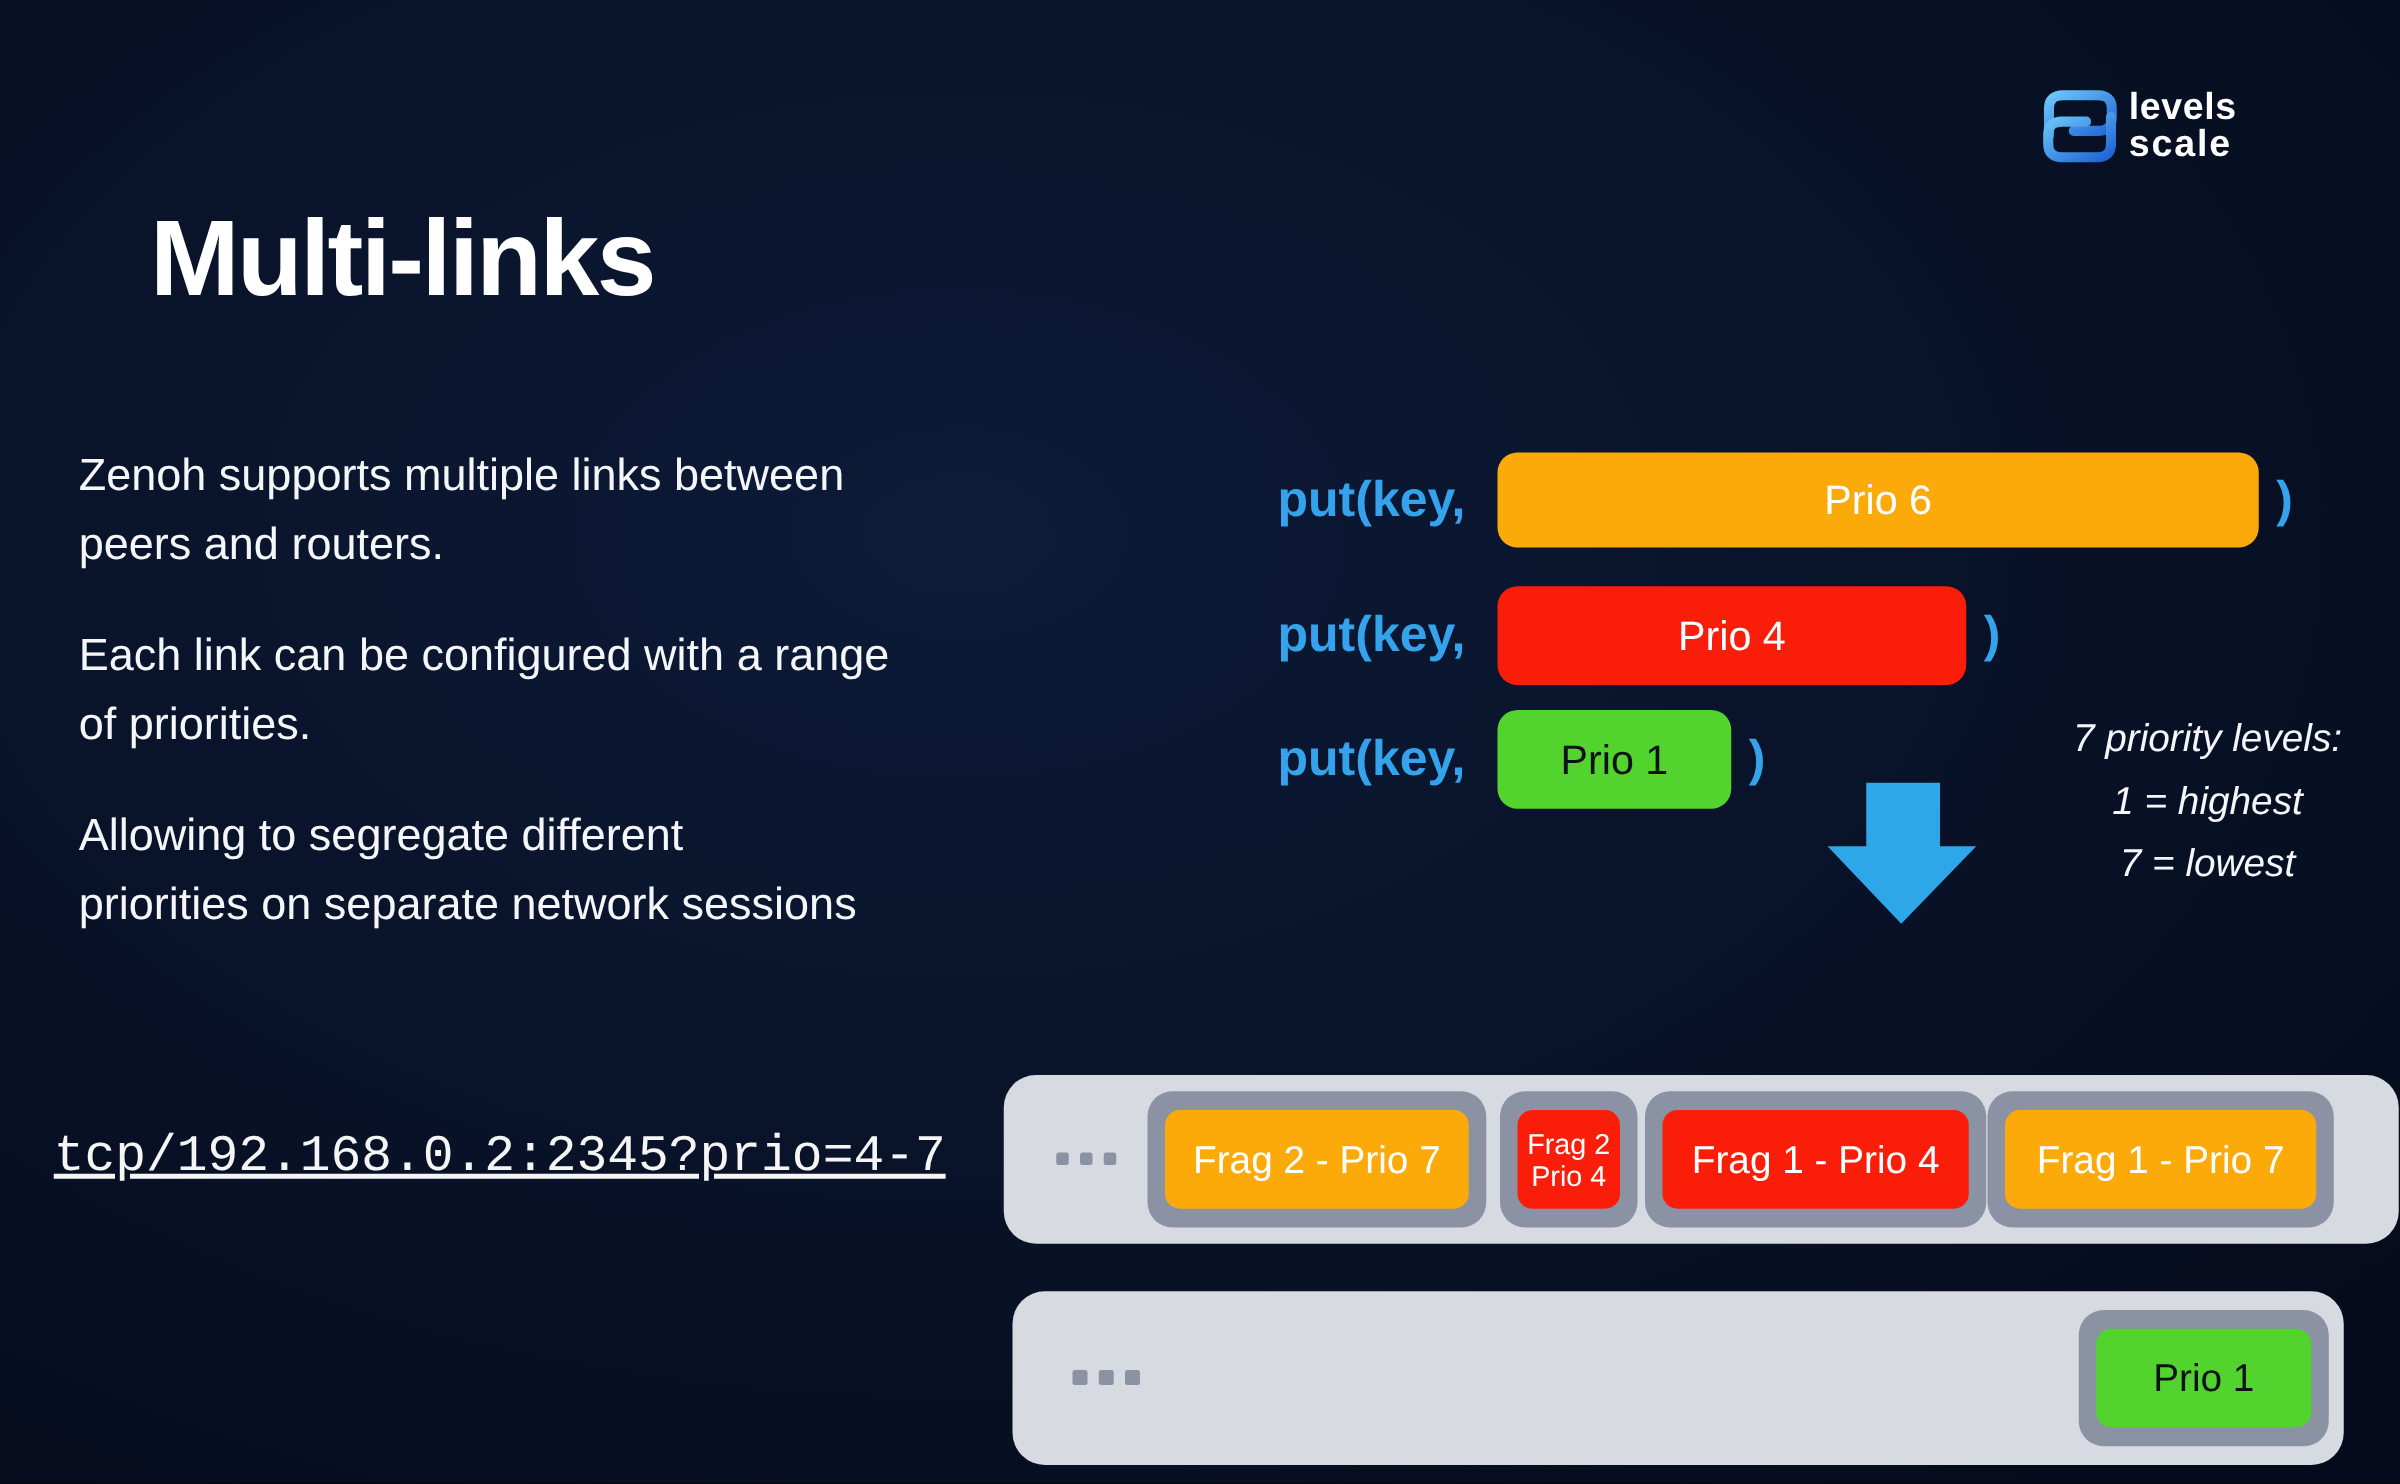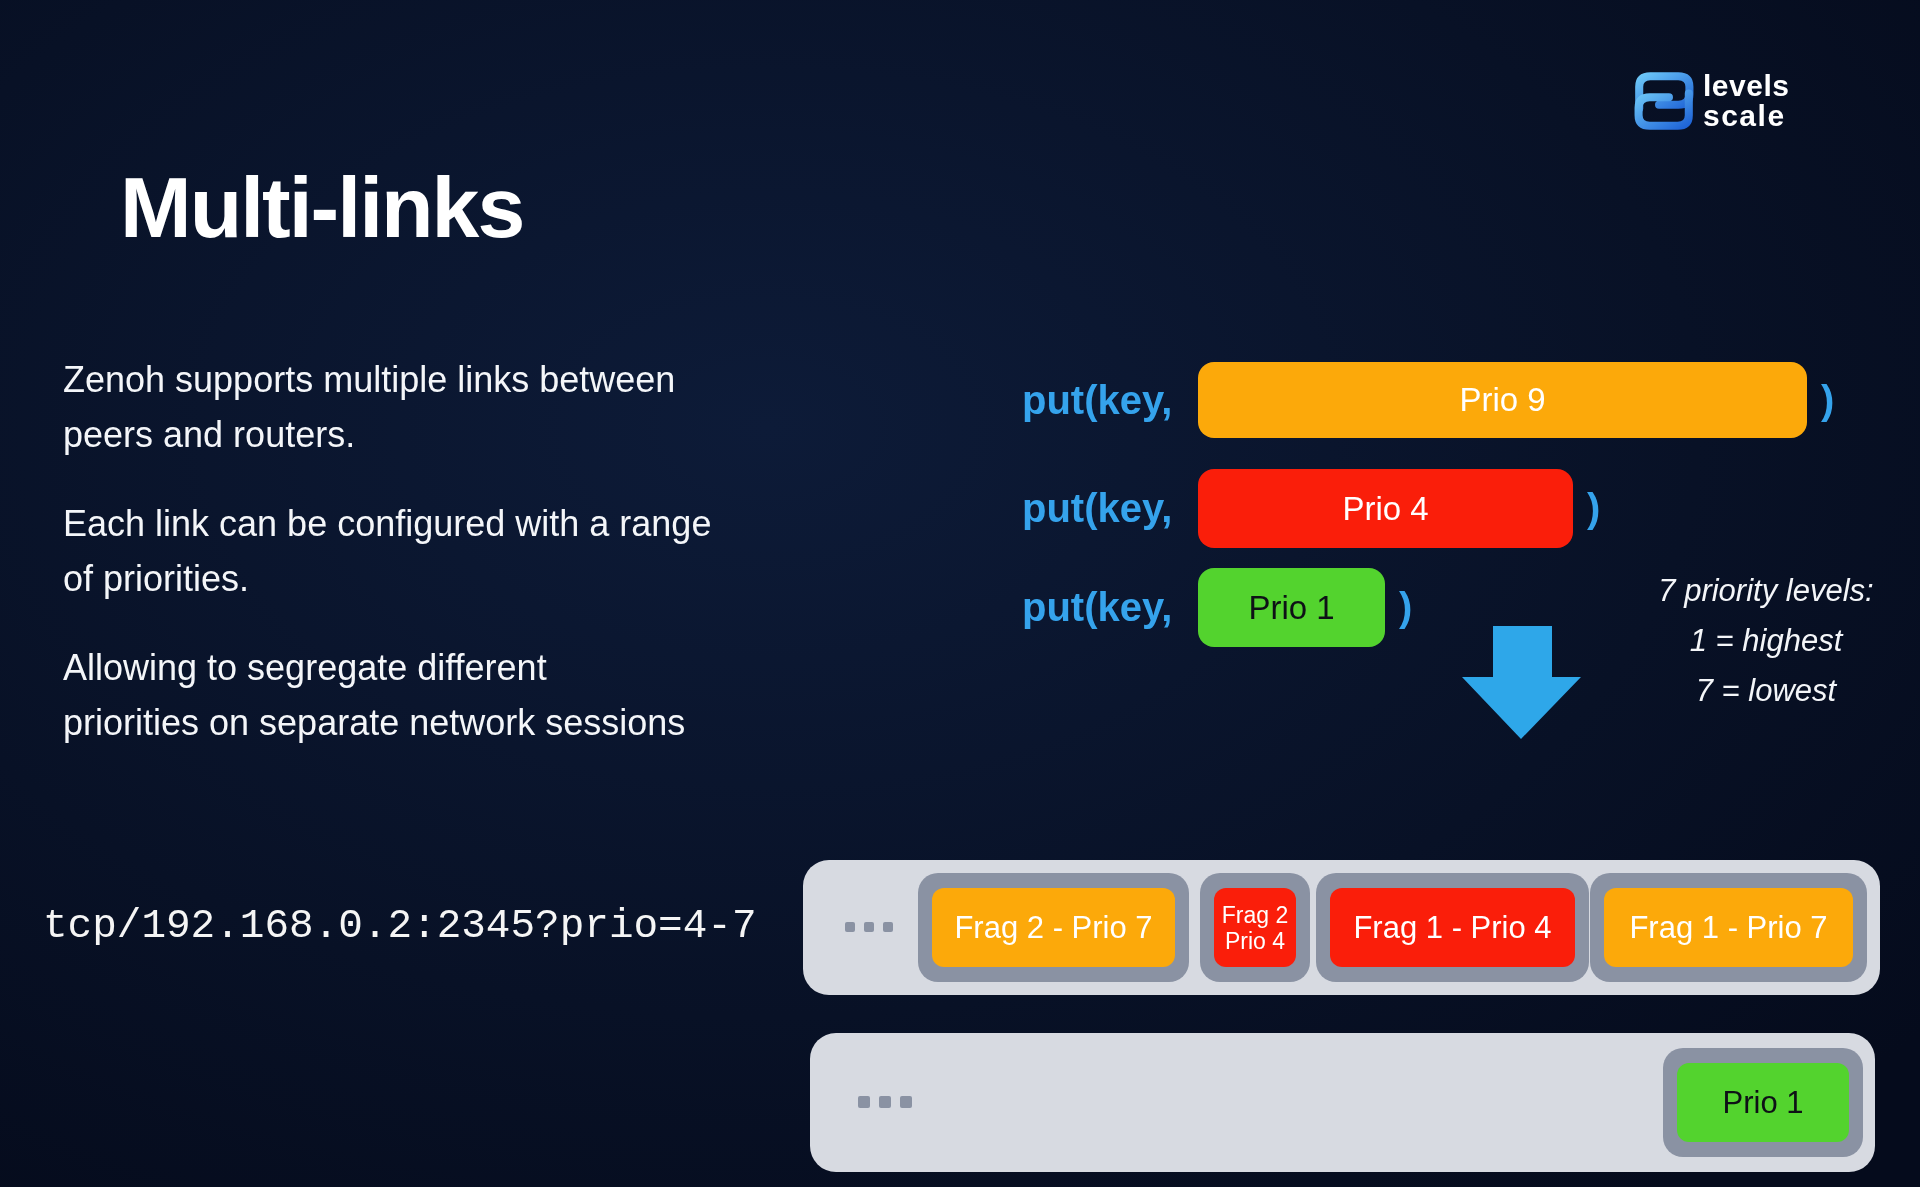--- a/index.html
+++ b/index.html
@@ -39,25 +39,25 @@
   .put-close{margin-left:14px;font-size:40px;font-weight:700;color:var(--accent-blue,#35a3ec);}
 
   .priority-note{position:absolute;left:1626px;top:566px;width:280px;text-align:center;
                  font-style:italic;font-size:31px;line-height:50px;color:var(--text-white,#f4f6f9);}
 
   .down-arrow{position:absolute;left:1460px;top:626px;width:124px;height:114px;}
 
   
   .link-address{position:absolute;left:43px;font-family:"Liberation Mono",monospace;
                 font-size:41px;color:#f5f5f5;white-space:nowrap;}
-  .addr-1{top:903px;}
+  .addr-1{top:903px;text-decoration:underline;}
   .addr-2{top:1082px;}
 
   .link-bar{position:absolute;background:var(--bar-background,#d7dae1);border-radius:26px;}
-  .bar-1{left:803px;top:860px;width:1077px;height:135px;}
+  .bar-1{left:803px;top:860px;width:1077px;height:135px;padding-left:39px;}
   .bar-2{left:810px;top:1033px;width:1065px;height:139px;}
 
   .dots{position:absolute;display:flex;gap:9px;}
   .dots-1{left:42px;top:62px;}
   .dots-2{left:48px;top:63px;}
   .dot{width:10px;height:10px;border-radius:2px;background:var(--slot-background,#8a92a3);}
   .dots-2 .dot{width:12px;height:12px;}
 
   .frag-slot{position:absolute;background:var(--slot-background,#8a92a3);border-radius:20px;
              display:flex;align-items:center;justify-content:center;}
@@ -109,21 +109,21 @@
     </p>
     <p>
       <span class="pline">Allowing to segregate different</span><br>
       <span class="pline">priorities on separate network sessions</span>
     </p>
   </div>
 
   <div class="put-row put-row-1">
     <span class="put-prefix">put(key,</span>
     <div class="prio-box prio-box-1" style="background: rgb(252, 169, 10); color: rgb(255, 255, 255);">
-      <span>Prio 9</span>
+      <span>Prio 6</span>
     </div>
     <span class="put-close">)</span>
   </div>
 
   <div class="put-row put-row-2">
     <span class="put-prefix">put(key,</span>
     <div class="prio-box prio-box-2" style="background: rgb(250, 30, 10); color: rgb(255, 255, 255);">
       <span>Prio 4</span>
     </div>
     <span class="put-close">)</span>

